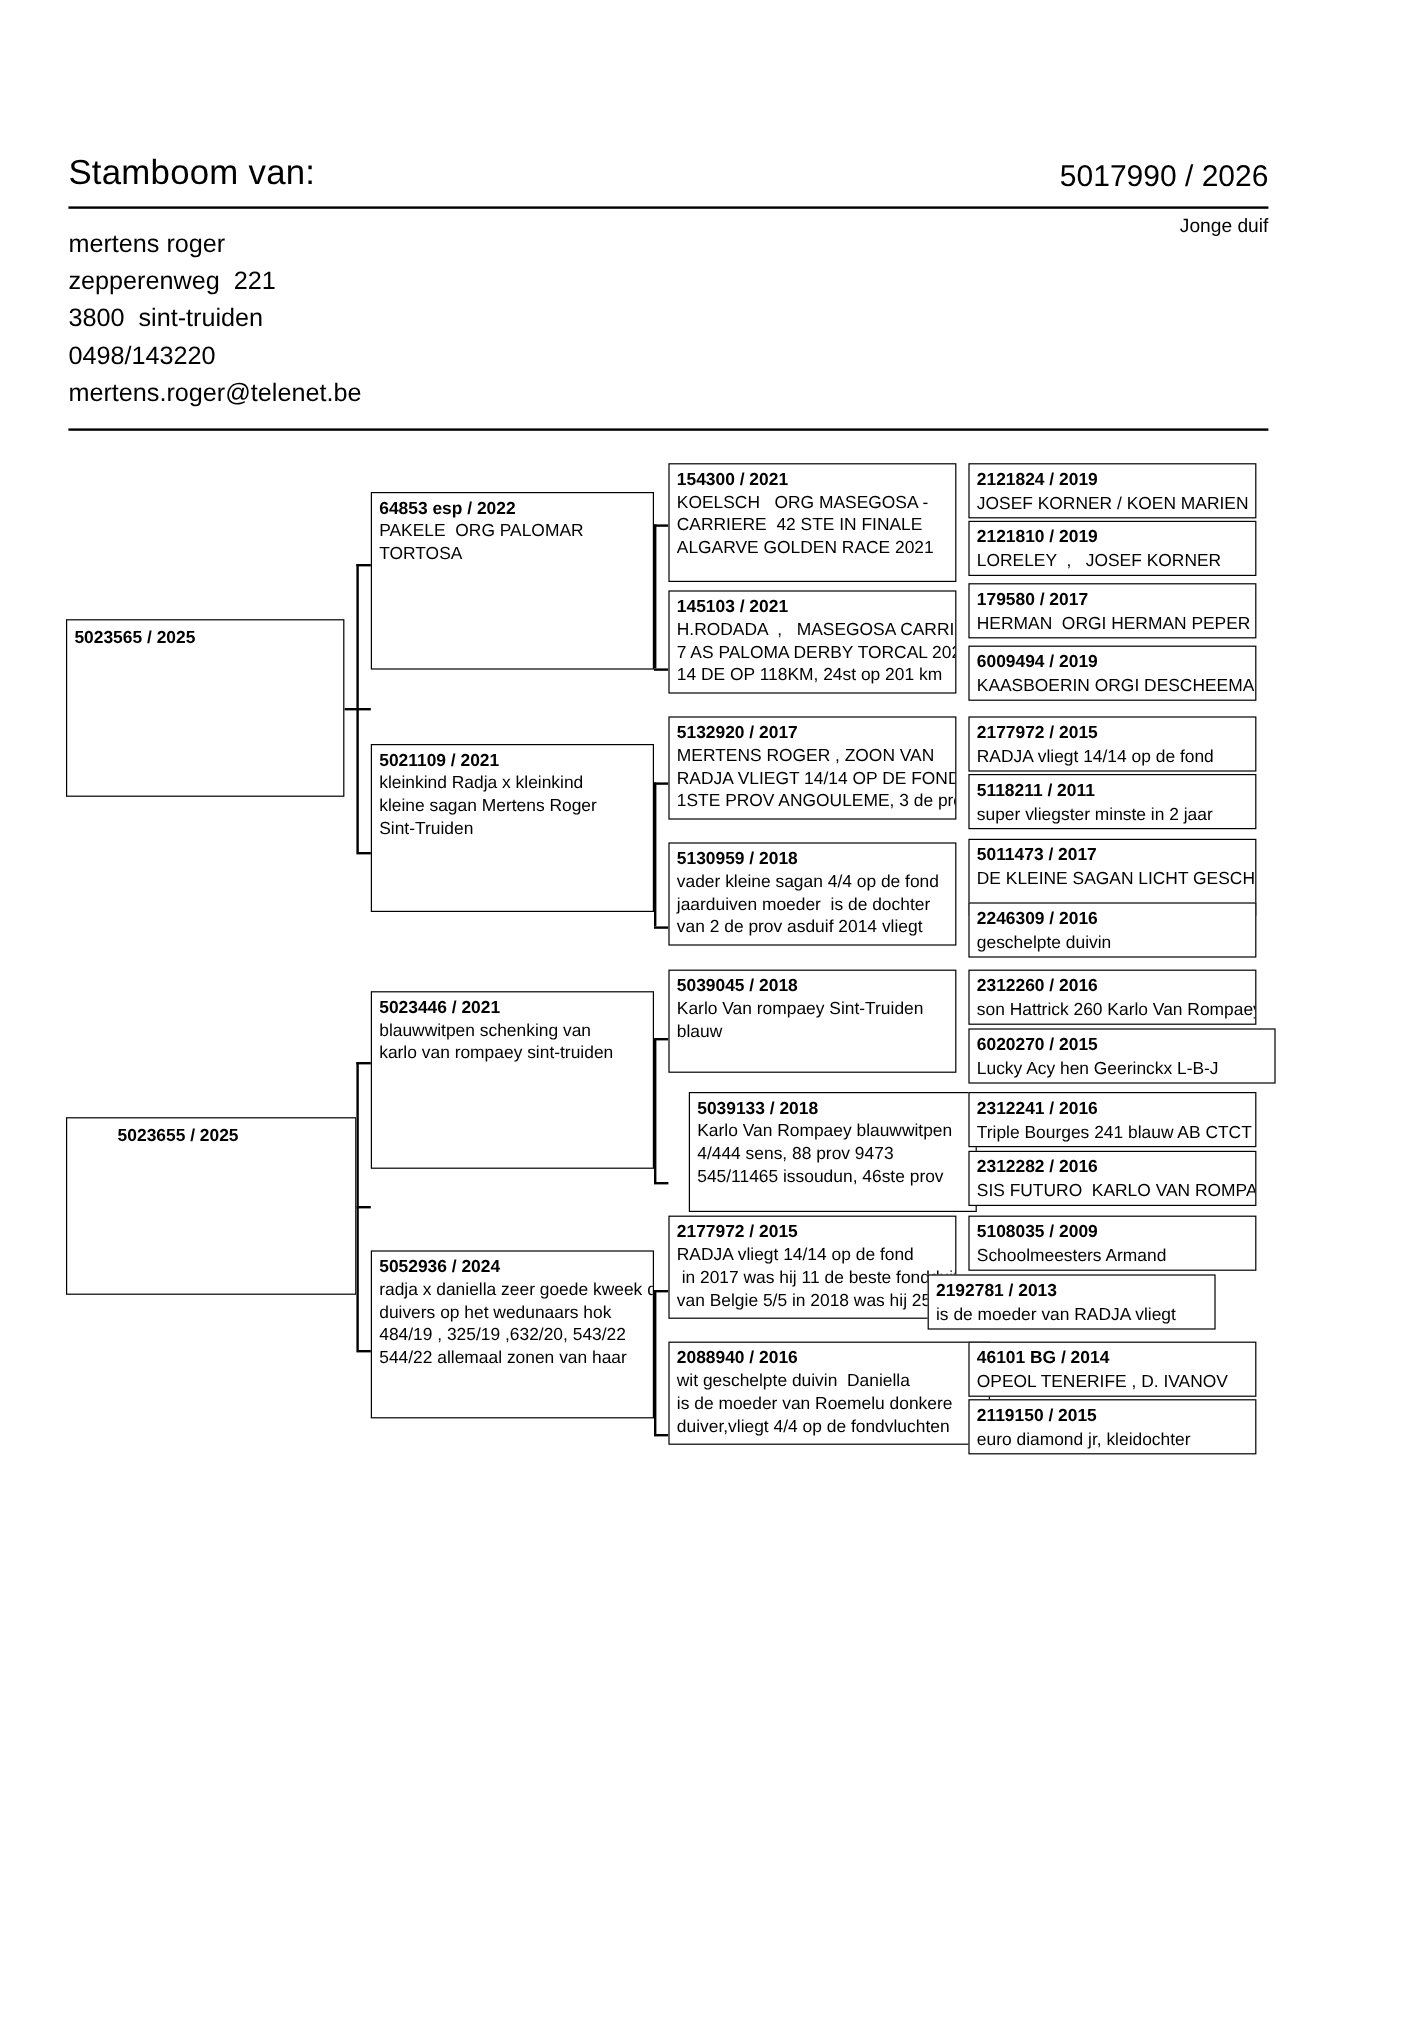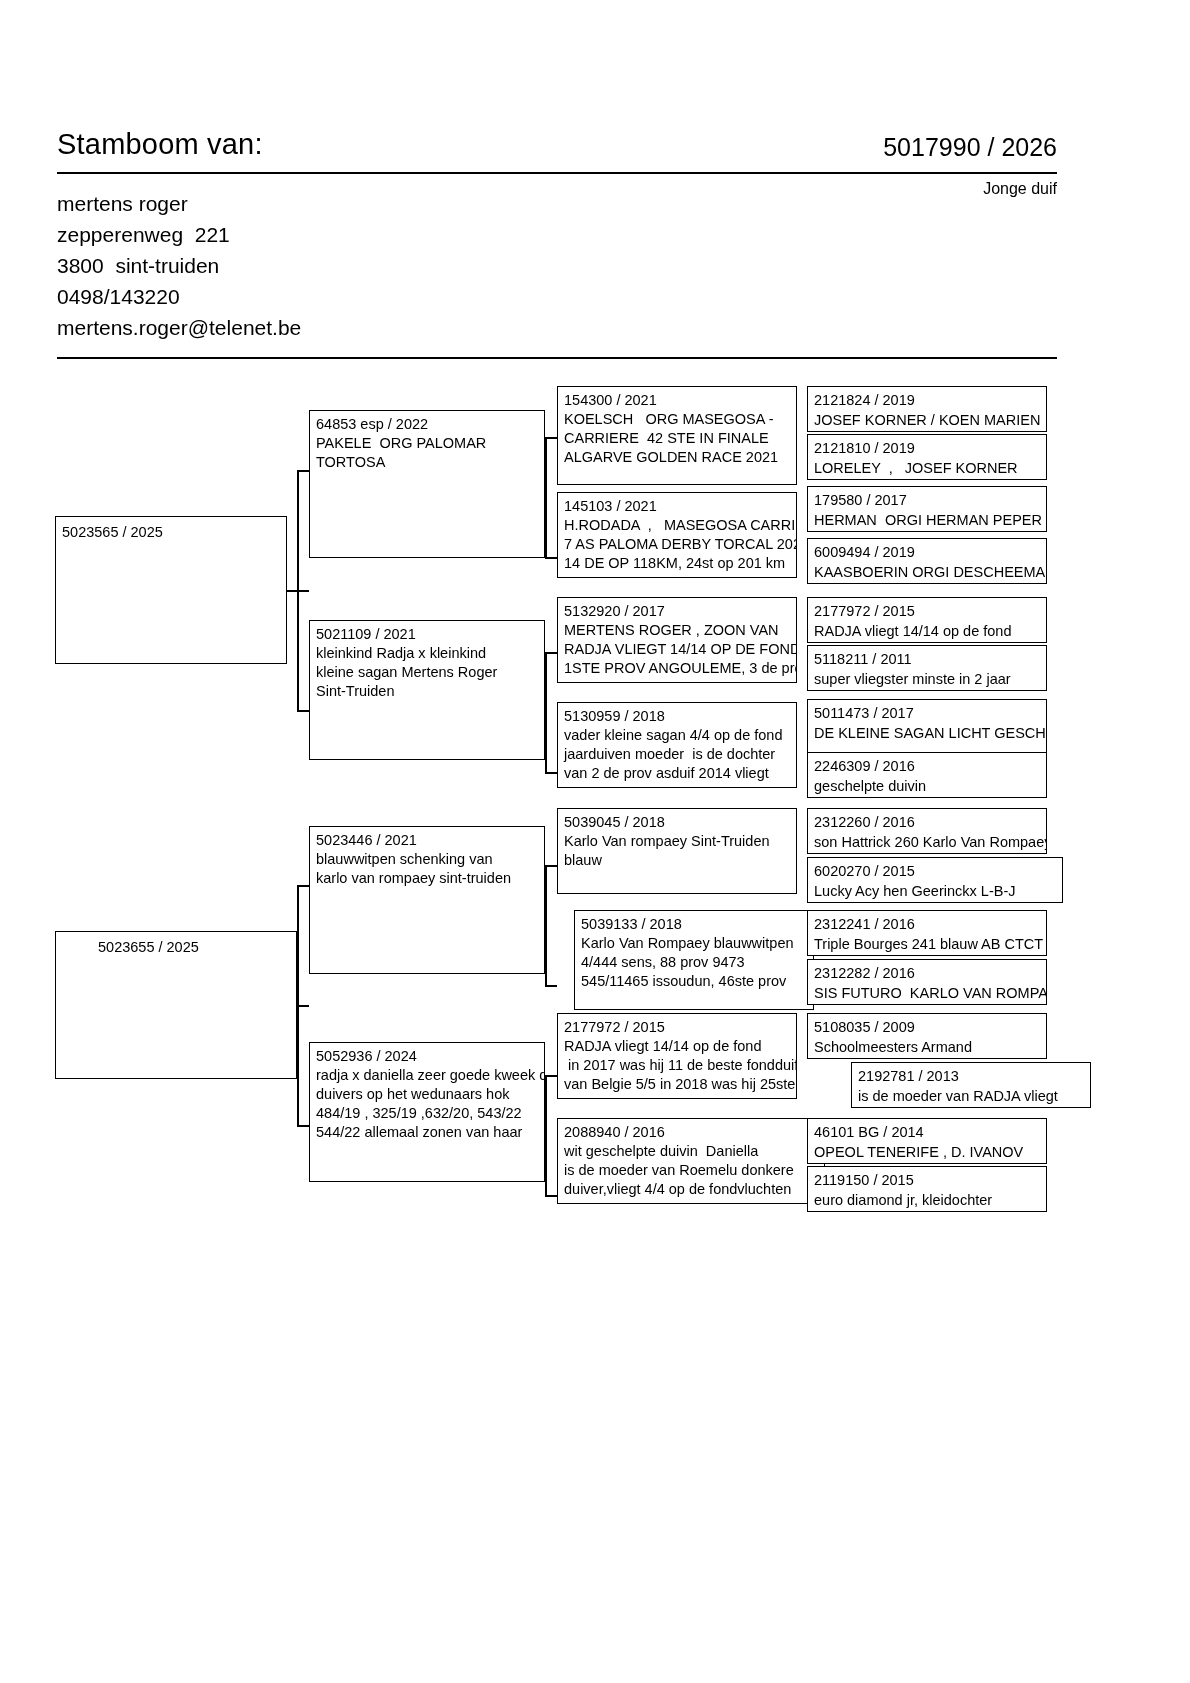--- a/index.html
+++ b/index.html
@@ -74,20 +74,21 @@
     border: 1.6px solid #000;
     background: #fff;
     box-sizing: border-box;
     overflow: hidden;
     padding: 4px 6px 2px 6px;
   }
   .node .nid {
     font-size: 14.5px;
     line-height: 19px;
     white-space: nowrap;
+    font-weight: bold;
   }
   .node .ntxt {
     font-size: 14.5px;
     line-height: 19px;
     white-space: pre;
   }
   .node.gen4 .nid,
   .node.gen4 .ntxt {
     font-size: 14.5px;
     line-height: 19.5px;
@@ -275,21 +276,21 @@
     <div class="ntxt">Triple Bourges 241 blauw AB CTCT</div>
   </div>
   <div class="node gen4" style="left:807px; top:959px; width:240px; height:46px;">
     <div class="nid">2312282 / 2016</div>
     <div class="ntxt">SIS FUTURO  KARLO VAN ROMPAEY</div>
   </div>
   <div class="node gen4" style="left:807px; top:1013px; width:240px; height:46px;">
     <div class="nid">5108035 / 2009</div>
     <div class="ntxt">Schoolmeesters Armand</div>
   </div>
-  <div class="node gen4" style="left:851px; top:1062px; width:240px; height:46px;">
+  <div class="node gen4" style="left:773px; top:1062px; width:240px; height:46px;">
     <div class="nid">2192781 / 2013</div>
     <div class="ntxt">is de moeder van RADJA vliegt</div>
   </div>
   <div class="node gen4" style="left:807px; top:1118px; width:240px; height:46px;">
     <div class="nid">46101 BG / 2014</div>
     <div class="ntxt">OPEOL TENERIFE , D. IVANOV</div>
   </div>
   <div class="node gen4" style="left:807px; top:1166px; width:240px; height:46px;">
     <div class="nid">2119150 / 2015</div>
     <div class="ntxt">euro diamond jr, kleidochter</div>

